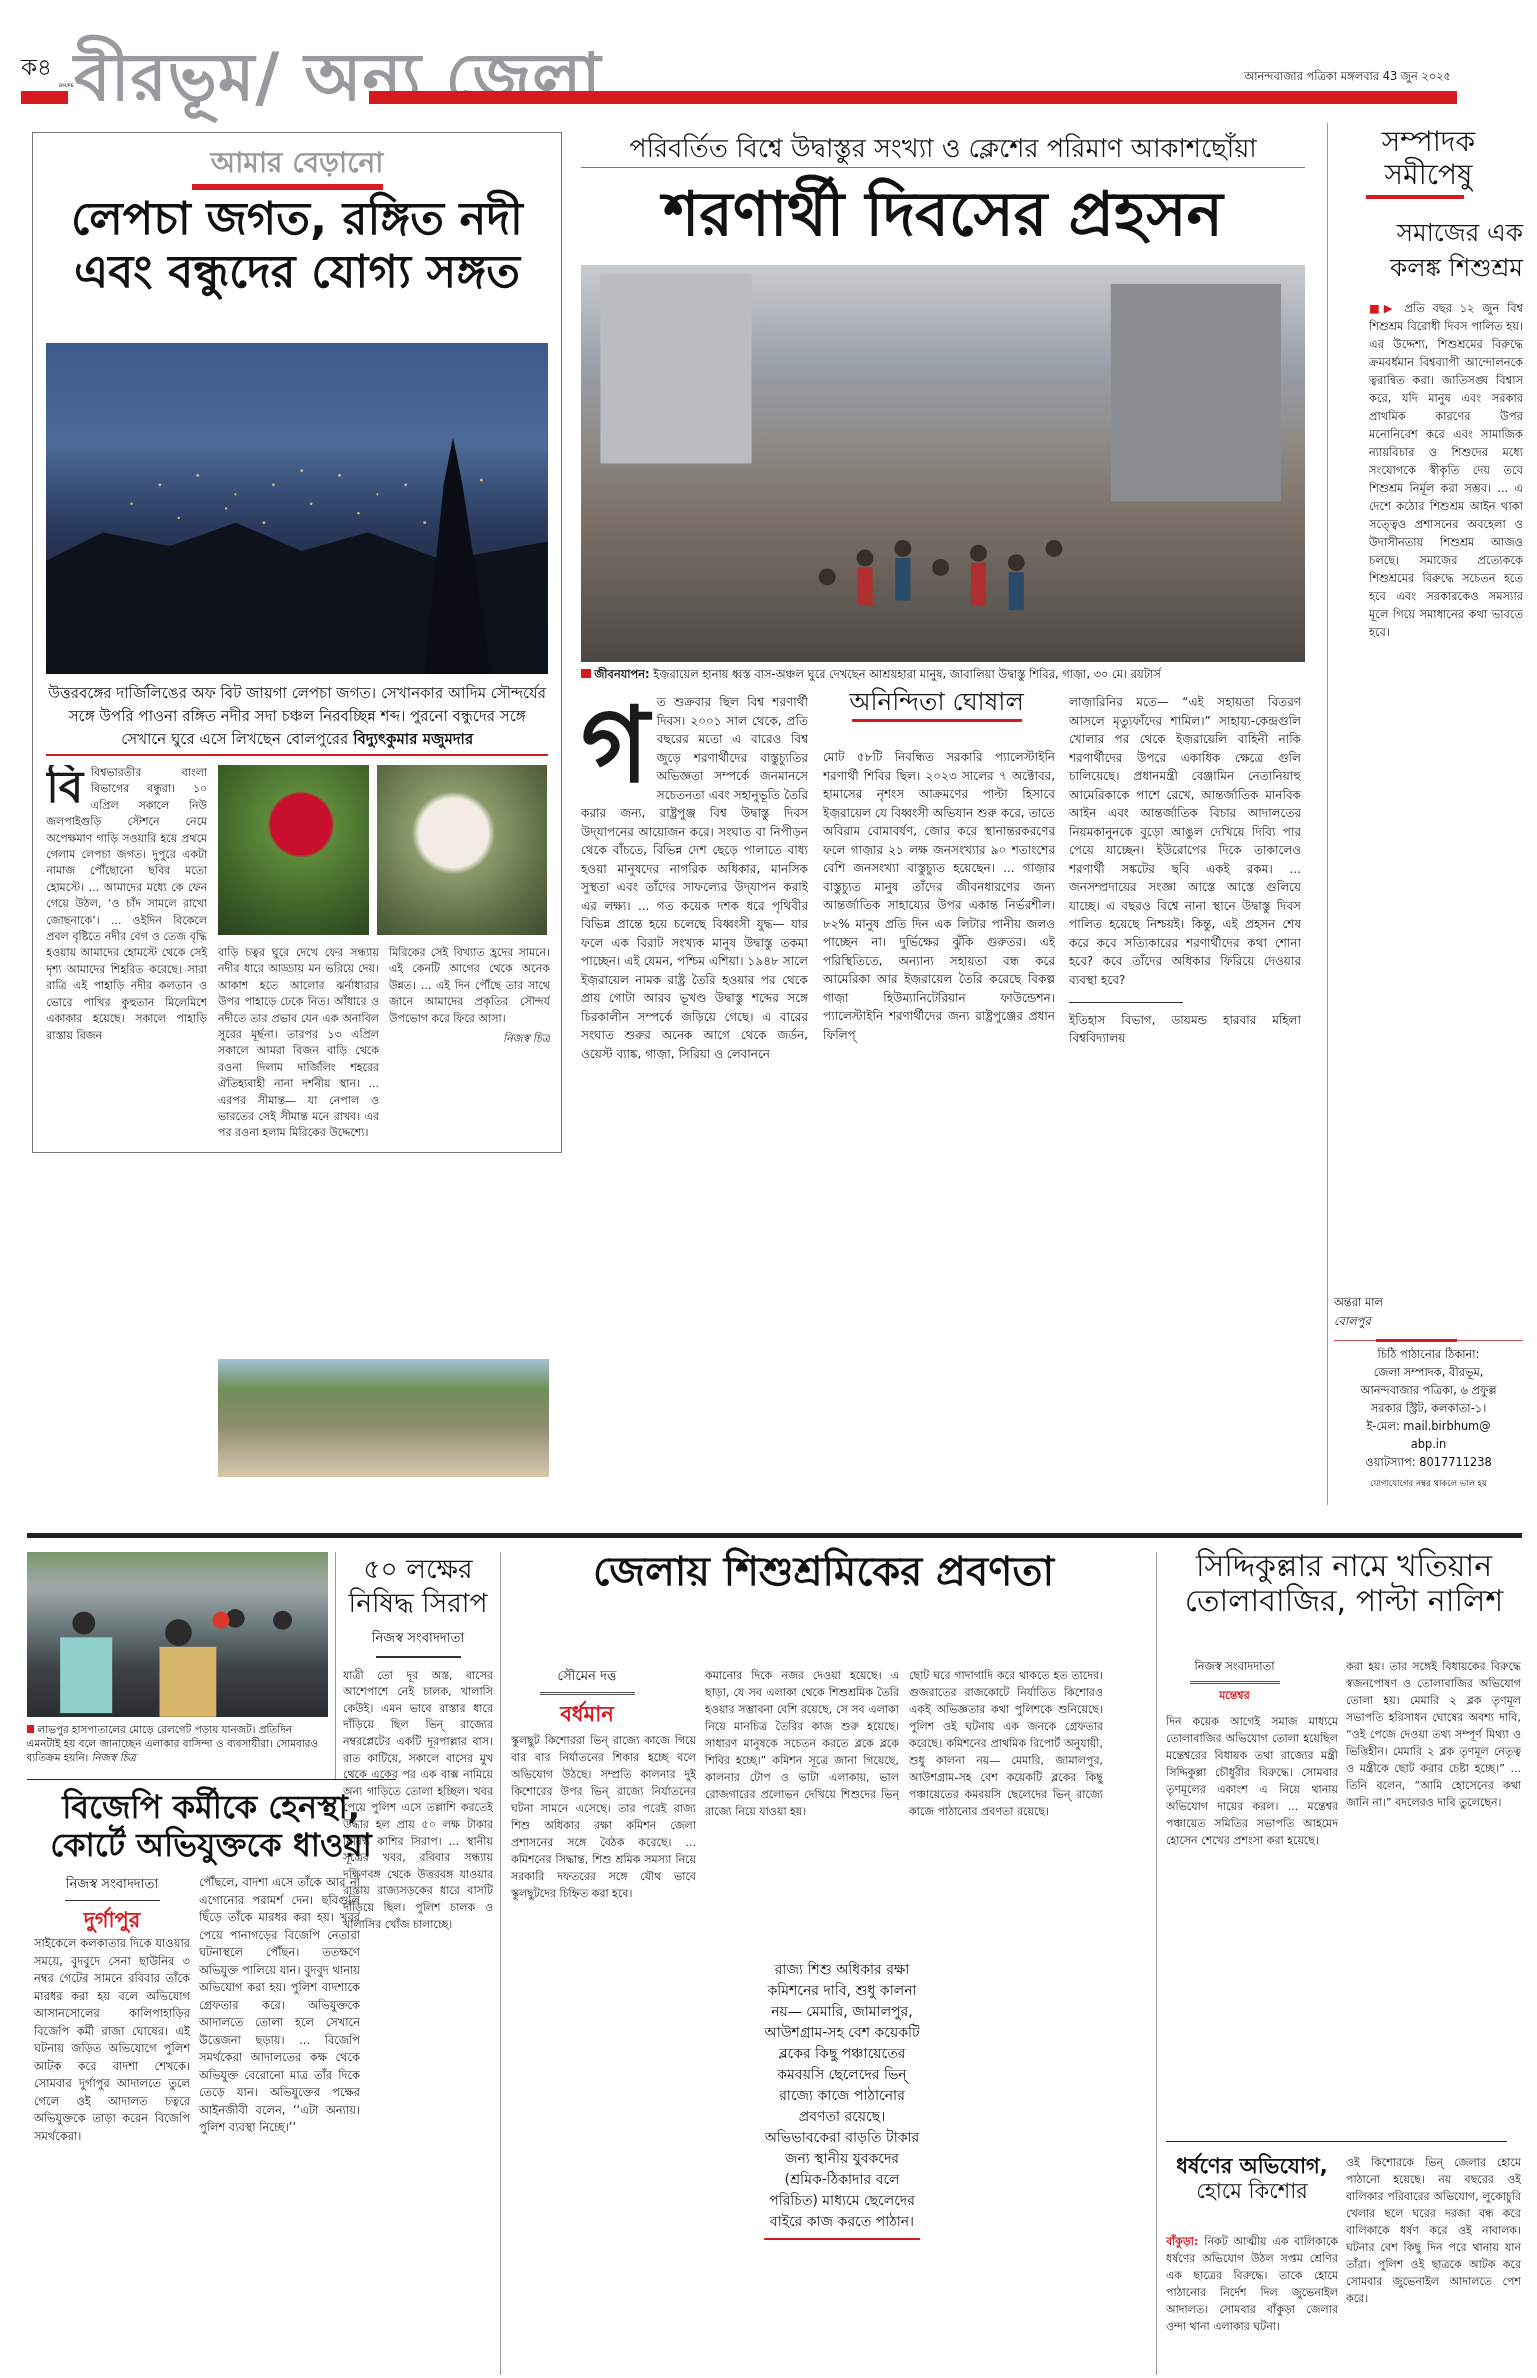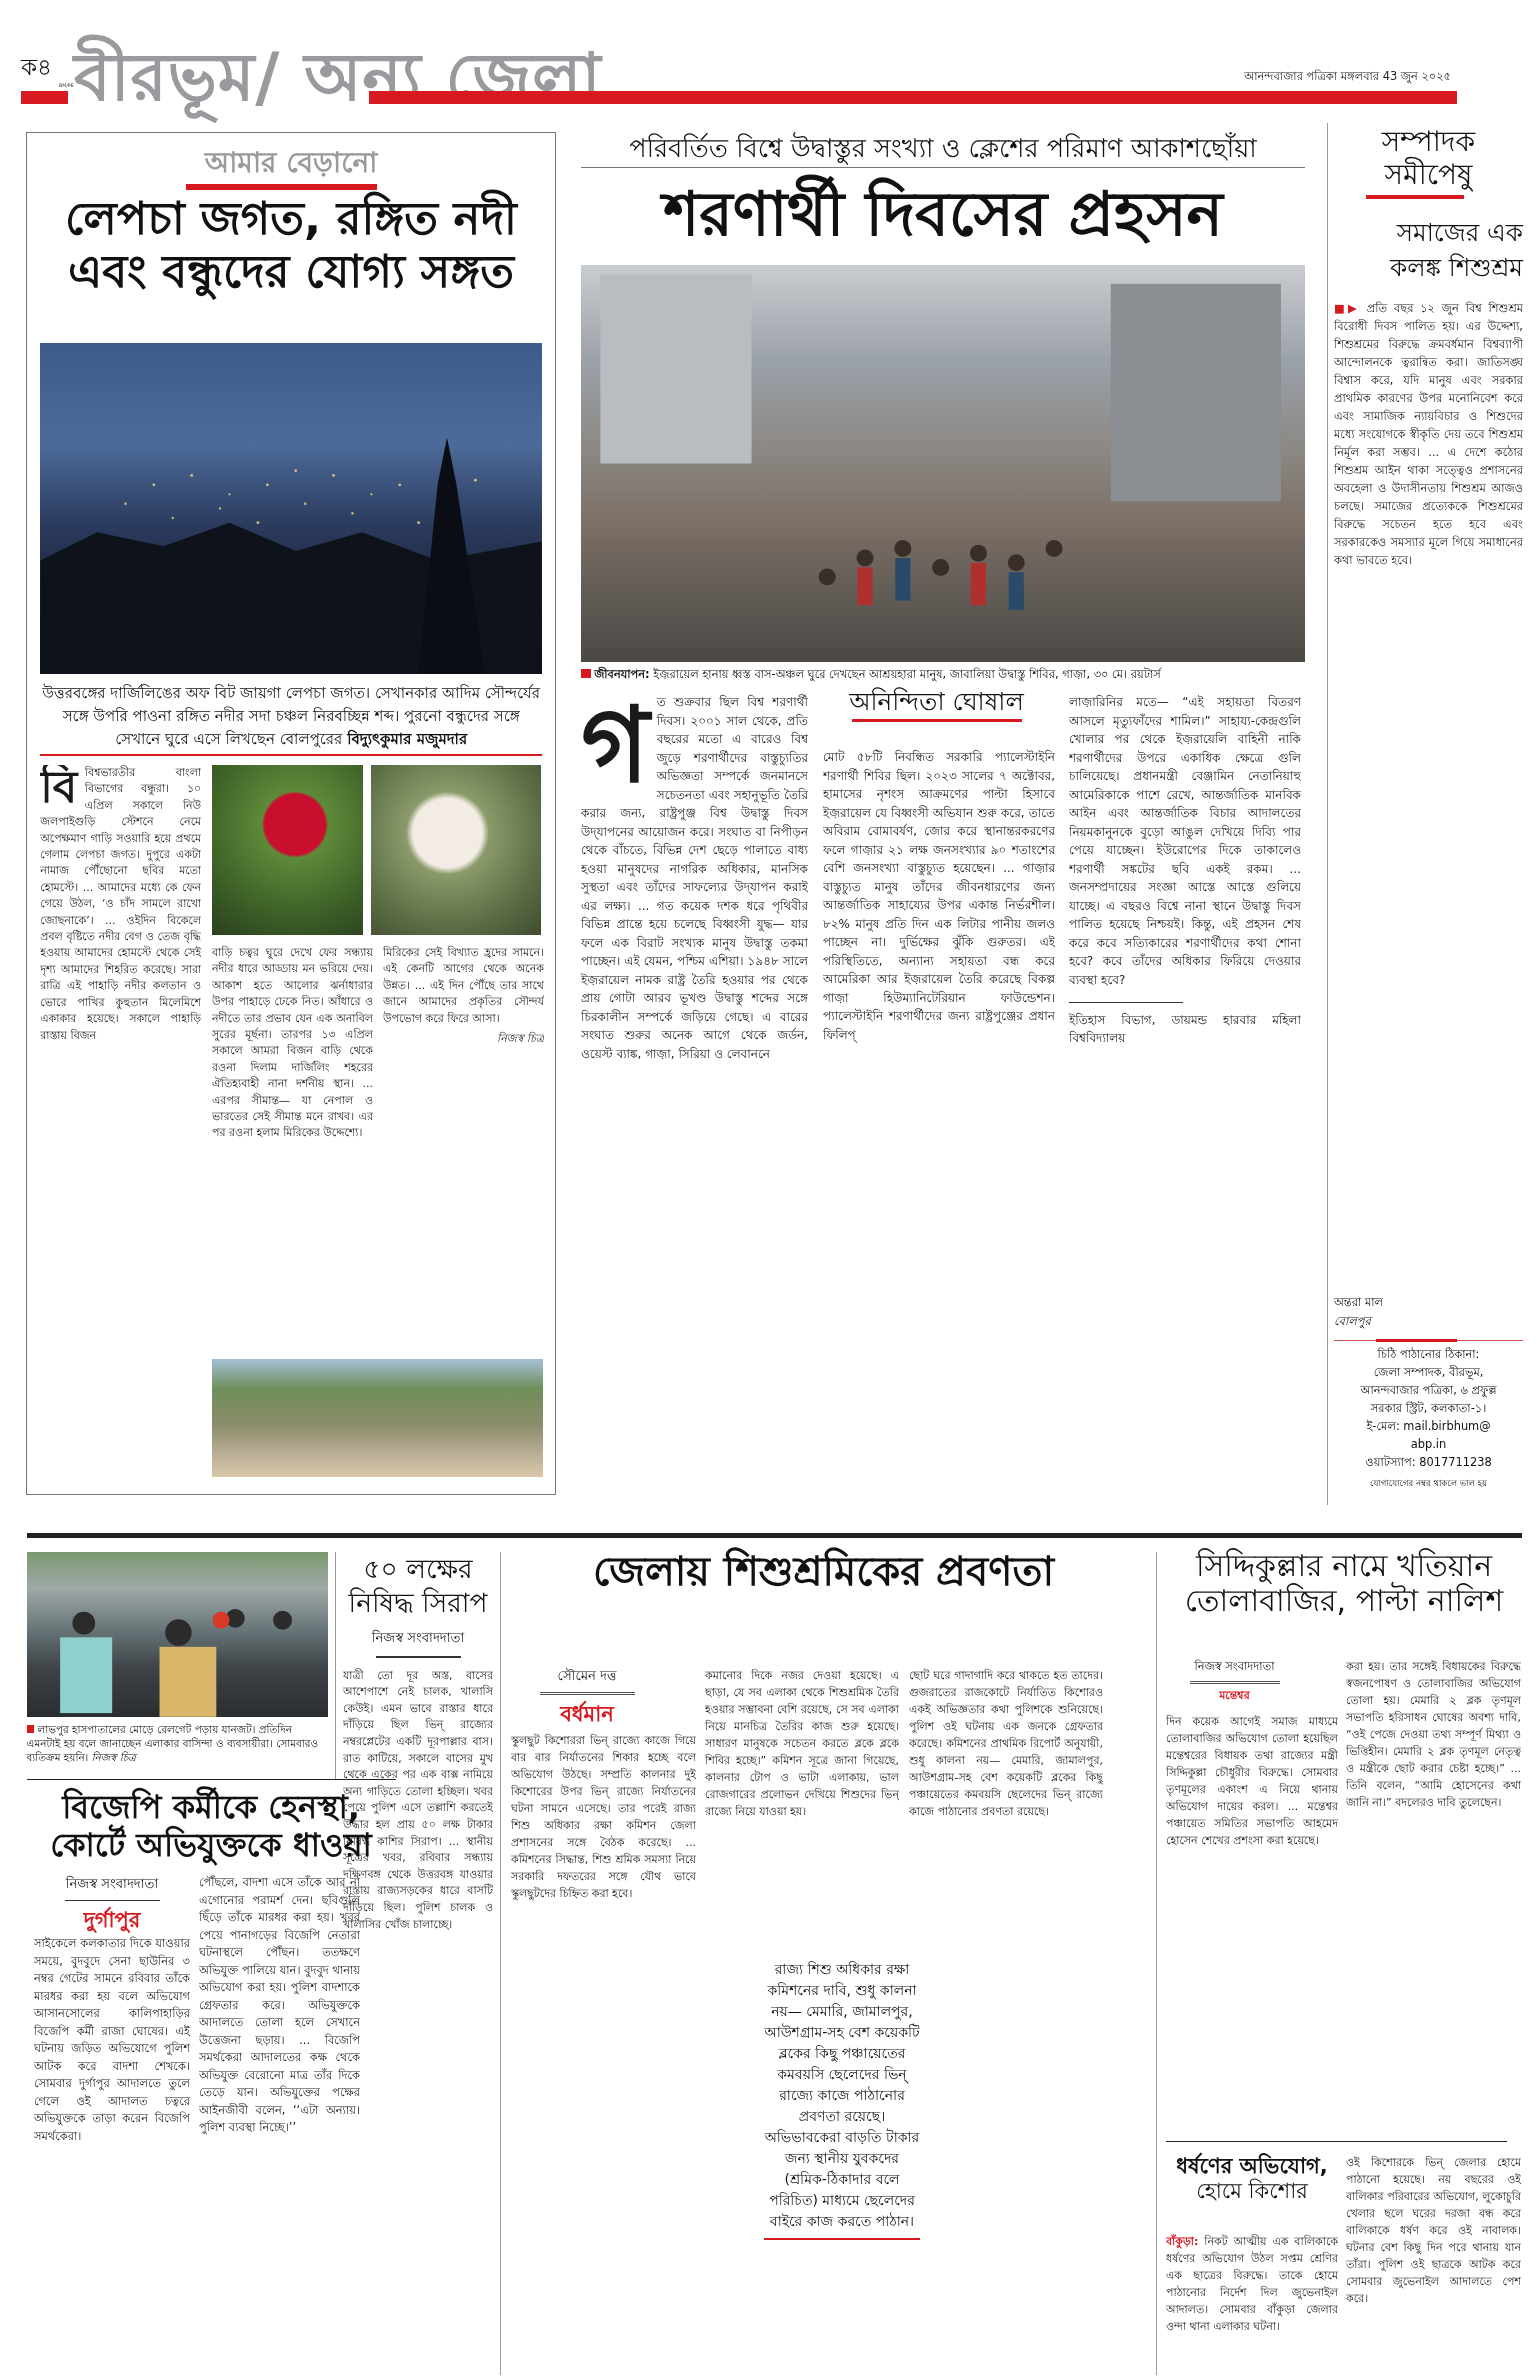--- a/index.html
+++ b/index.html
@@ -29,21 +29,21 @@
 </head>
 <body>
 
 <div class="abs pgno">ক৪</div>
 <div class="abs edmark">BM/PE</div>
 <div class="abs bar-l red"></div>
 <div class="abs mast">বীরভূম/ অন্য জেলা</div>
 <div class="abs bar-r red"></div>
 <div class="abs dateline">আনন্দবাজার পত্রিকা মঙ্গলবার 43 জুন ২০২৫</div>
 
-<div class="abs box" style="left:26px;top:132px;width:530px;height:1363px;">
+<div class="abs box" style="left:32px;top:132px;width:530px;height:1021px;">
   <div class="abs kicker" style="left:0;top:7.6px;width:100%;">আমার বেড়ানো</div>
   <div class="abs red kick-ul" style="left:159px;top:51px;width:191px;"></div>
   <div class="abs h1" style="left:0;top:59px;width:100%;font-size:45px;">
     <div>লেপচা জগত, রঙ্গিত নদী</div>
     <div>এবং বন্ধুদের যোগ্য সঙ্গত</div>
   </div>
   <div class="abs photo" style="left:13.2px;top:210px;width:502px;height:331px;background:linear-gradient(180deg,#3c5a8a 0%,#4d6b9a 30%,#2b3b5e 55%,#1a2234 80%,#0f141d 100%);">
     <svg width="502" height="331" viewBox="0 0 530 350">
       <g fill="#ffd98a" opacity=".8">
         <circle cx="120" cy="150" r="1.5"></circle>
@@ -141,21 +141,21 @@
 <div class="abs" style="left:1334px;top:125px;width:189px;">
   <div class="h1" style="font-size:28px;font-weight:normal;">
     <div>সম্পাদক</div>
     <div>সমীপেষু</div>
   </div>
   <div class="red" style="width:98px;height:3.8px;margin:3.8px 0 0 32px;"></div>
   <div class="h1" style="font-size:24.6px;font-weight:normal;text-align:right;margin-top:16px;line-height:1.45">
     <div>সমাজের এক</div>
     <div>কলঙ্ক শিশুশ্রম</div>
   </div>
-  <div class="col" style="margin-top:13.2px;height:989px;font-size:11.4px;line-height:18px;">
+  <div class="col" style="margin-top:13.2px;height:989px;font-size:11.4px;line-height:18px;margin-left:35px;">
     <span style="color:#d71920">■▶</span>
     <span>প্রতি বছর ১২ জুন বিশ্ব শিশুশ্রম বিরোধী দিবস পালিত হয়। এর উদ্দেশ্য, শিশুশ্রমের বিরুদ্ধে ক্রমবর্ধমান বিশ্বব্যাপী আন্দোলনকে ত্বরান্বিত করা। জাতিসঙ্ঘ বিশ্বাস করে, যদি মানুষ এবং সরকার প্রাথমিক কারণের উপর মনোনিবেশ করে এবং সামাজিক ন্যায়বিচার ও শিশুদের মধ্যে সংযোগকে স্বীকৃতি দেয় তবে শিশুশ্রম নির্মূল করা সম্ভব। ... এ দেশে কঠোর শিশুশ্রম আইন থাকা সত্ত্বেও প্রশাসনের অবহেলা ও উদাসীনতায় শিশুশ্রম আজও চলছে। সমাজের প্রত্যেককে শিশুশ্রমের বিরুদ্ধে সচেতন হতে হবে এবং সরকারকেও সমস্যার মূলে গিয়ে সমাধানের কথা ভাবতে হবে।</span>
   </div>
   <div style="font-size:11.4px;margin-top:6px;">অন্তরা মাল</div>
   <div style="font-size:11.4px;font-style:italic;">বোলপুর</div>
   <div style="height:0.9px;background:#c55;margin:7.6px 0 0;position:relative;">
       <div class="red" style="position:absolute;left:42px;top:-0.9px;width:81px;height:2.8px;"></div>
     </div>
   <div style="text-align:center;font-size:11.4px;line-height:18px;margin-top:4px;">
     <div>চিঠি পাঠানোর ঠিকানা:</div>

